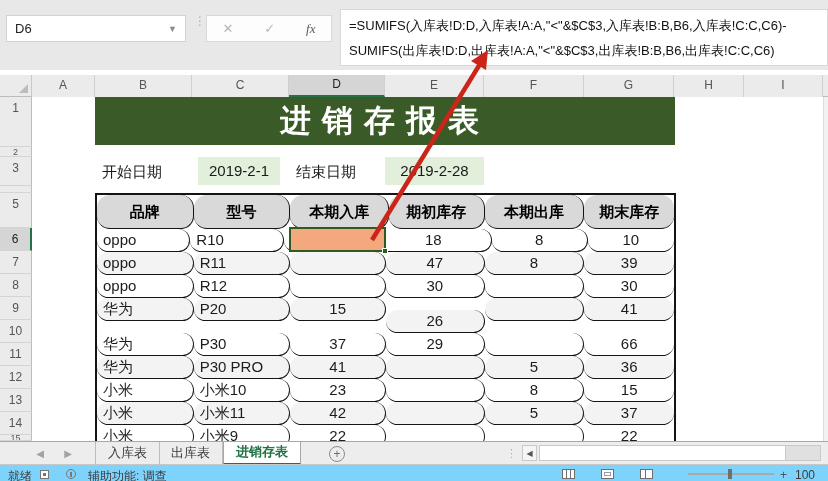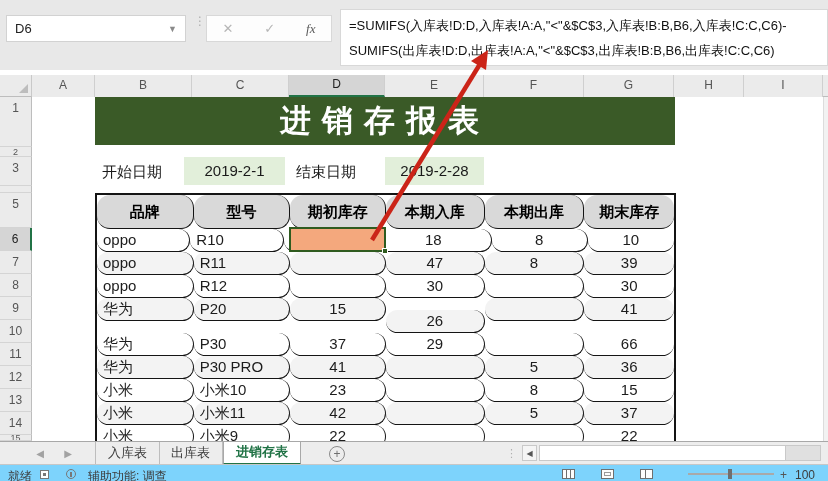--- a/index.html
+++ b/index.html
@@ -161,30 +161,30 @@
       <div class="row-h" style="top: 343px; height: 23px; line-height: 22px; font-size: 12px;">11</div>
       <div class="row-h" style="top: 366px; height: 23px; line-height: 22px; font-size: 12px;">12</div>
       <div class="row-h" style="top: 389px; height: 23px; line-height: 22px; font-size: 12px;">13</div>
       <div class="row-h" style="top: 412px; height: 23px; line-height: 22px; font-size: 12px;">14</div>
       <div class="row-h" style="top: 435px; height: 6px; line-height: 6px; font-size: 9px;">15</div>
     </div>
 
   <div class="banner">进销存报表</div>
 
   <div class="date-label" style="left:95px;width:97px;">开始日期</div>
-  <div class="date-cell" style="left:184px;width:101px;">2019-2-1</div>
+  <div class="date-cell" style="left:198px;width:82px;">2019-2-1</div>
   <div class="date-label" style="left:289px;width:96px;">结束日期</div>
   <div class="date-cell" style="left:385px;width:99px;">2019-2-28</div>
 
   <div class="inv-table" id="invTable">
       <div class="t-row hdr">
         <div class="t-cell num" style="width: 97px;">品牌</div>
         <div class="t-cell num" style="width: 97px;">型号</div>
+        <div class="t-cell num" style="width: 99px;">本期入库</div>
         <div class="t-cell num" style="width: 96px;">期初库存</div>
-        <div class="t-cell num" style="width: 99px;">本期入库</div>
         <div class="t-cell num" style="width: 100px;">本期出库</div>
         <div class="t-cell num" style="width: 90px;">期末库存</div>
       </div>
       <div class="t-row">
         <div class="t-cell txt" style="width: 97px;">oppo</div>
         <div class="t-cell txt" style="width: 97px;">R10</div>
         <div class="t-cell num" style="width: 96px;"></div>
         <div class="t-cell num" style="width: 121px;">18</div>
         <div class="t-cell num" style="width: 100px;">8</div>
         <div class="t-cell num" style="width: 90px;">10</div>

